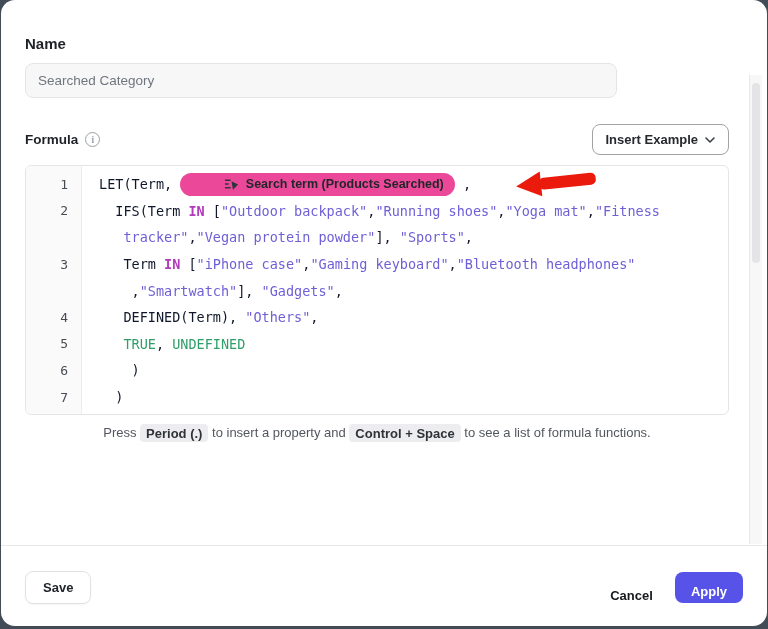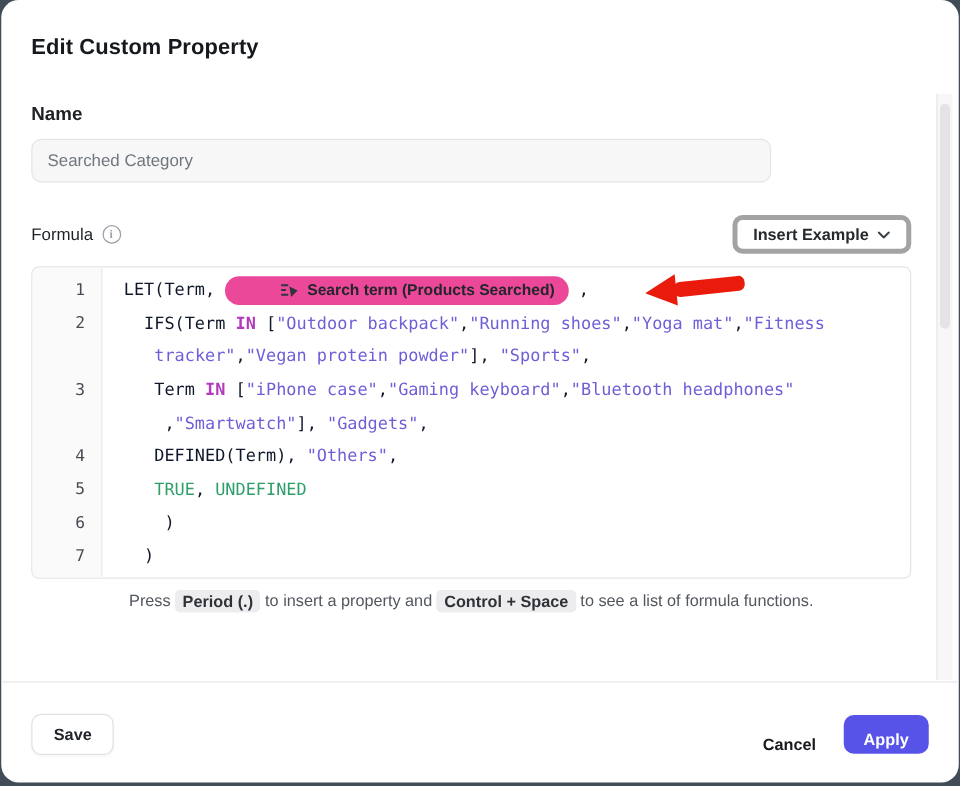--- a/index.html
+++ b/index.html
@@ -14,26 +14,26 @@
   .content { padding:0 40px 0 24px; }
 
   .field-label { margin-top:35px; font-size:15px; font-weight:700; color:#1e2226; }
 
   .name-input { margin-top:11px; width:592px; height:35px; background:#f7f7f8;
                 border:1px solid #e4e5e8; border-radius:8px; padding:0 12px;
                 font-size:13.5px; color:#70767e; font-family:"Liberation Sans", sans-serif; outline:none; display:block; }
 
   .formula-header { margin-top:26px; width:704px; display:flex; align-items:center; justify-content:space-between; height:31px; }
   .formula-label-wrap { display:flex; align-items:center; gap:7px; }
-  .formula-label { font-size:13.5px; font-weight:400; color:#1e2226; }
+  .formula-label { font-size:13.5px; font-weight:700; color:#1e2226; }
   .info-icon { width:15px; height:15px; border:1.3px solid #9aa1a9; border-radius:50%;
                color:#9aa1a9; font-size:9.5px; font-weight:700; display:flex; align-items:center; justify-content:center;
                font-family:"Liberation Serif", serif; }
   .insert-example { display:flex; align-items:center; gap:7px; height:31px; padding:0 13px;
-                    background:#fff; border:4px solid #a3a3a3; border-radius:8px;
+                    background:#fff; border:1px solid #a3a3a3; border-radius:8px;
                     font-size:13px; font-weight:600; color:#26292d; cursor:pointer;
                     font-family:"Liberation Sans", sans-serif; }
 
   .editor { position:relative; margin-top:10px; width:704px; height:250px;
             border:1px solid #e4e5e8; border-radius:6px; background:#fff; overflow:hidden; }
   .gutter-bg { position:absolute; left:0; top:0; bottom:0; width:56px; background:#fafafb; border-right:1px solid #ebecee; }
   .rows { position:relative; padding:5px 0; }
   .crow { display:flex; height:26.6px; align-items:center; }
   .gut { width:56px; flex:0 0 56px; text-align:right; padding-right:14px;
          font-family:"DejaVu Sans Mono", monospace; font-size:13px; color:#474c53; }
@@ -64,21 +64,20 @@
               color:#22262a; box-shadow:0 1px 2px rgba(0,0,0,.04); }
   .right-group { display:flex; align-items:flex-end; gap:22px; }
   .btn-cancel { background:none; border:none; color:#17191d; }
   .btn-apply { height:31px; padding:12px 16px; border:none; border-radius:8px; color:#fff; }
 </style>
 </head>
 <body>
 
 <div class="modal">
 
-  <div class="title">Edit Custom Property</div>
 
   <div class="content">
     <div class="field-label">Name</div>
     <input class="name-input" type="text" value="Searched Category" style="">
 
     <div class="formula-header">
       <div class="formula-label-wrap">
         <span class="formula-label">Formula</span>
         <span class="info-icon">i</span>
       </div>

